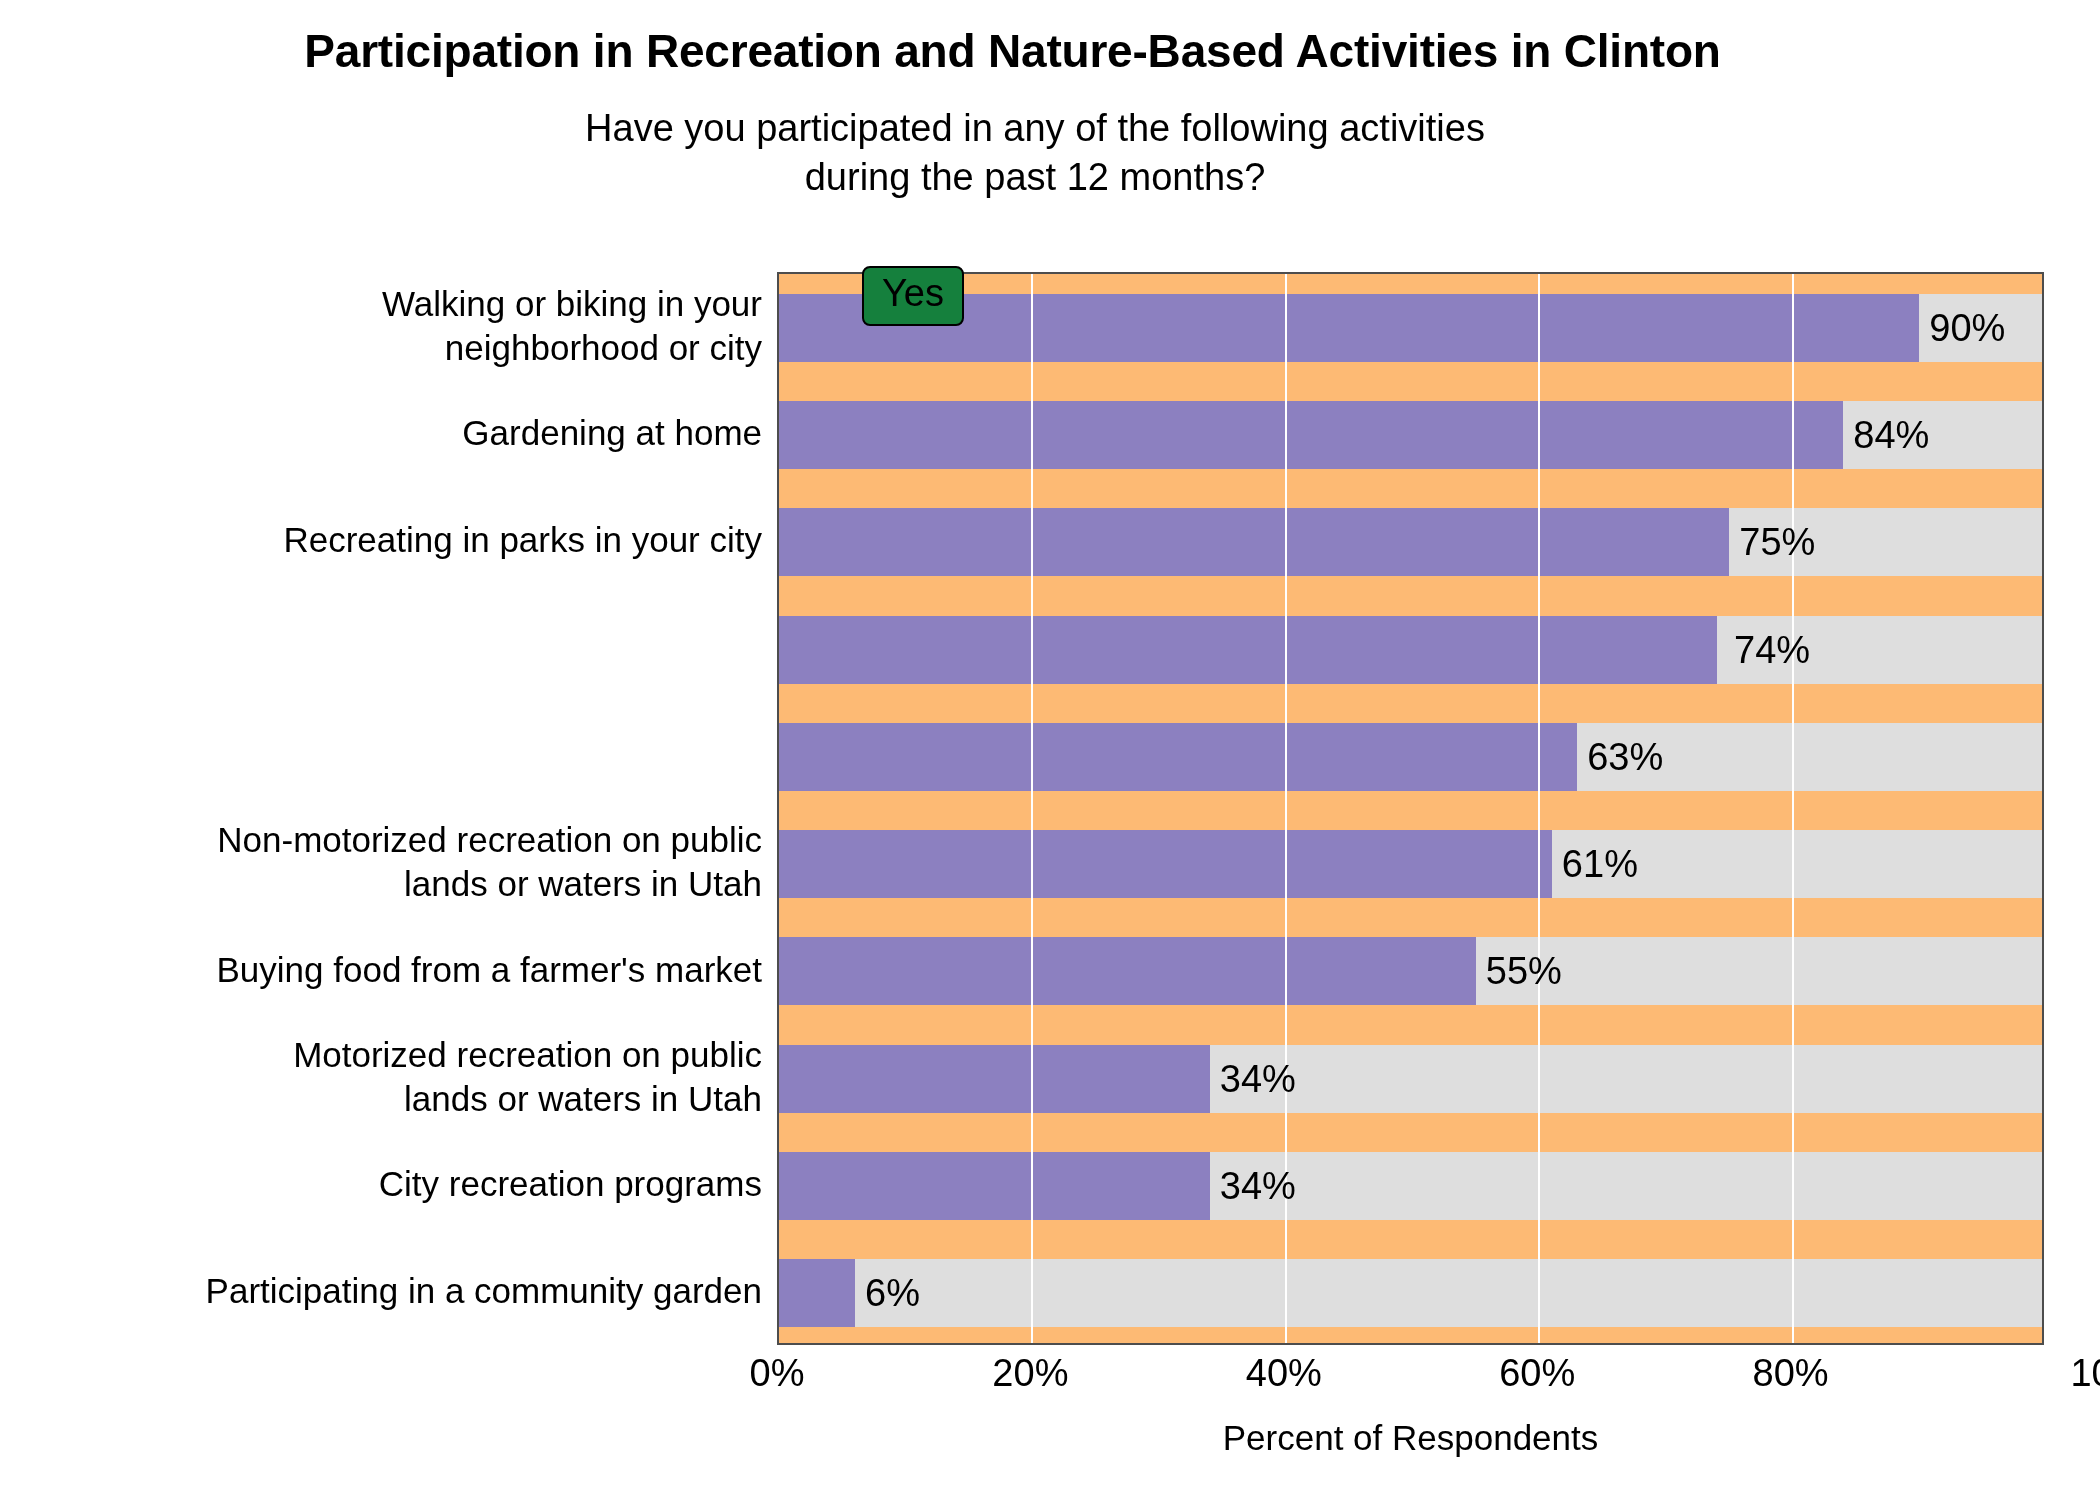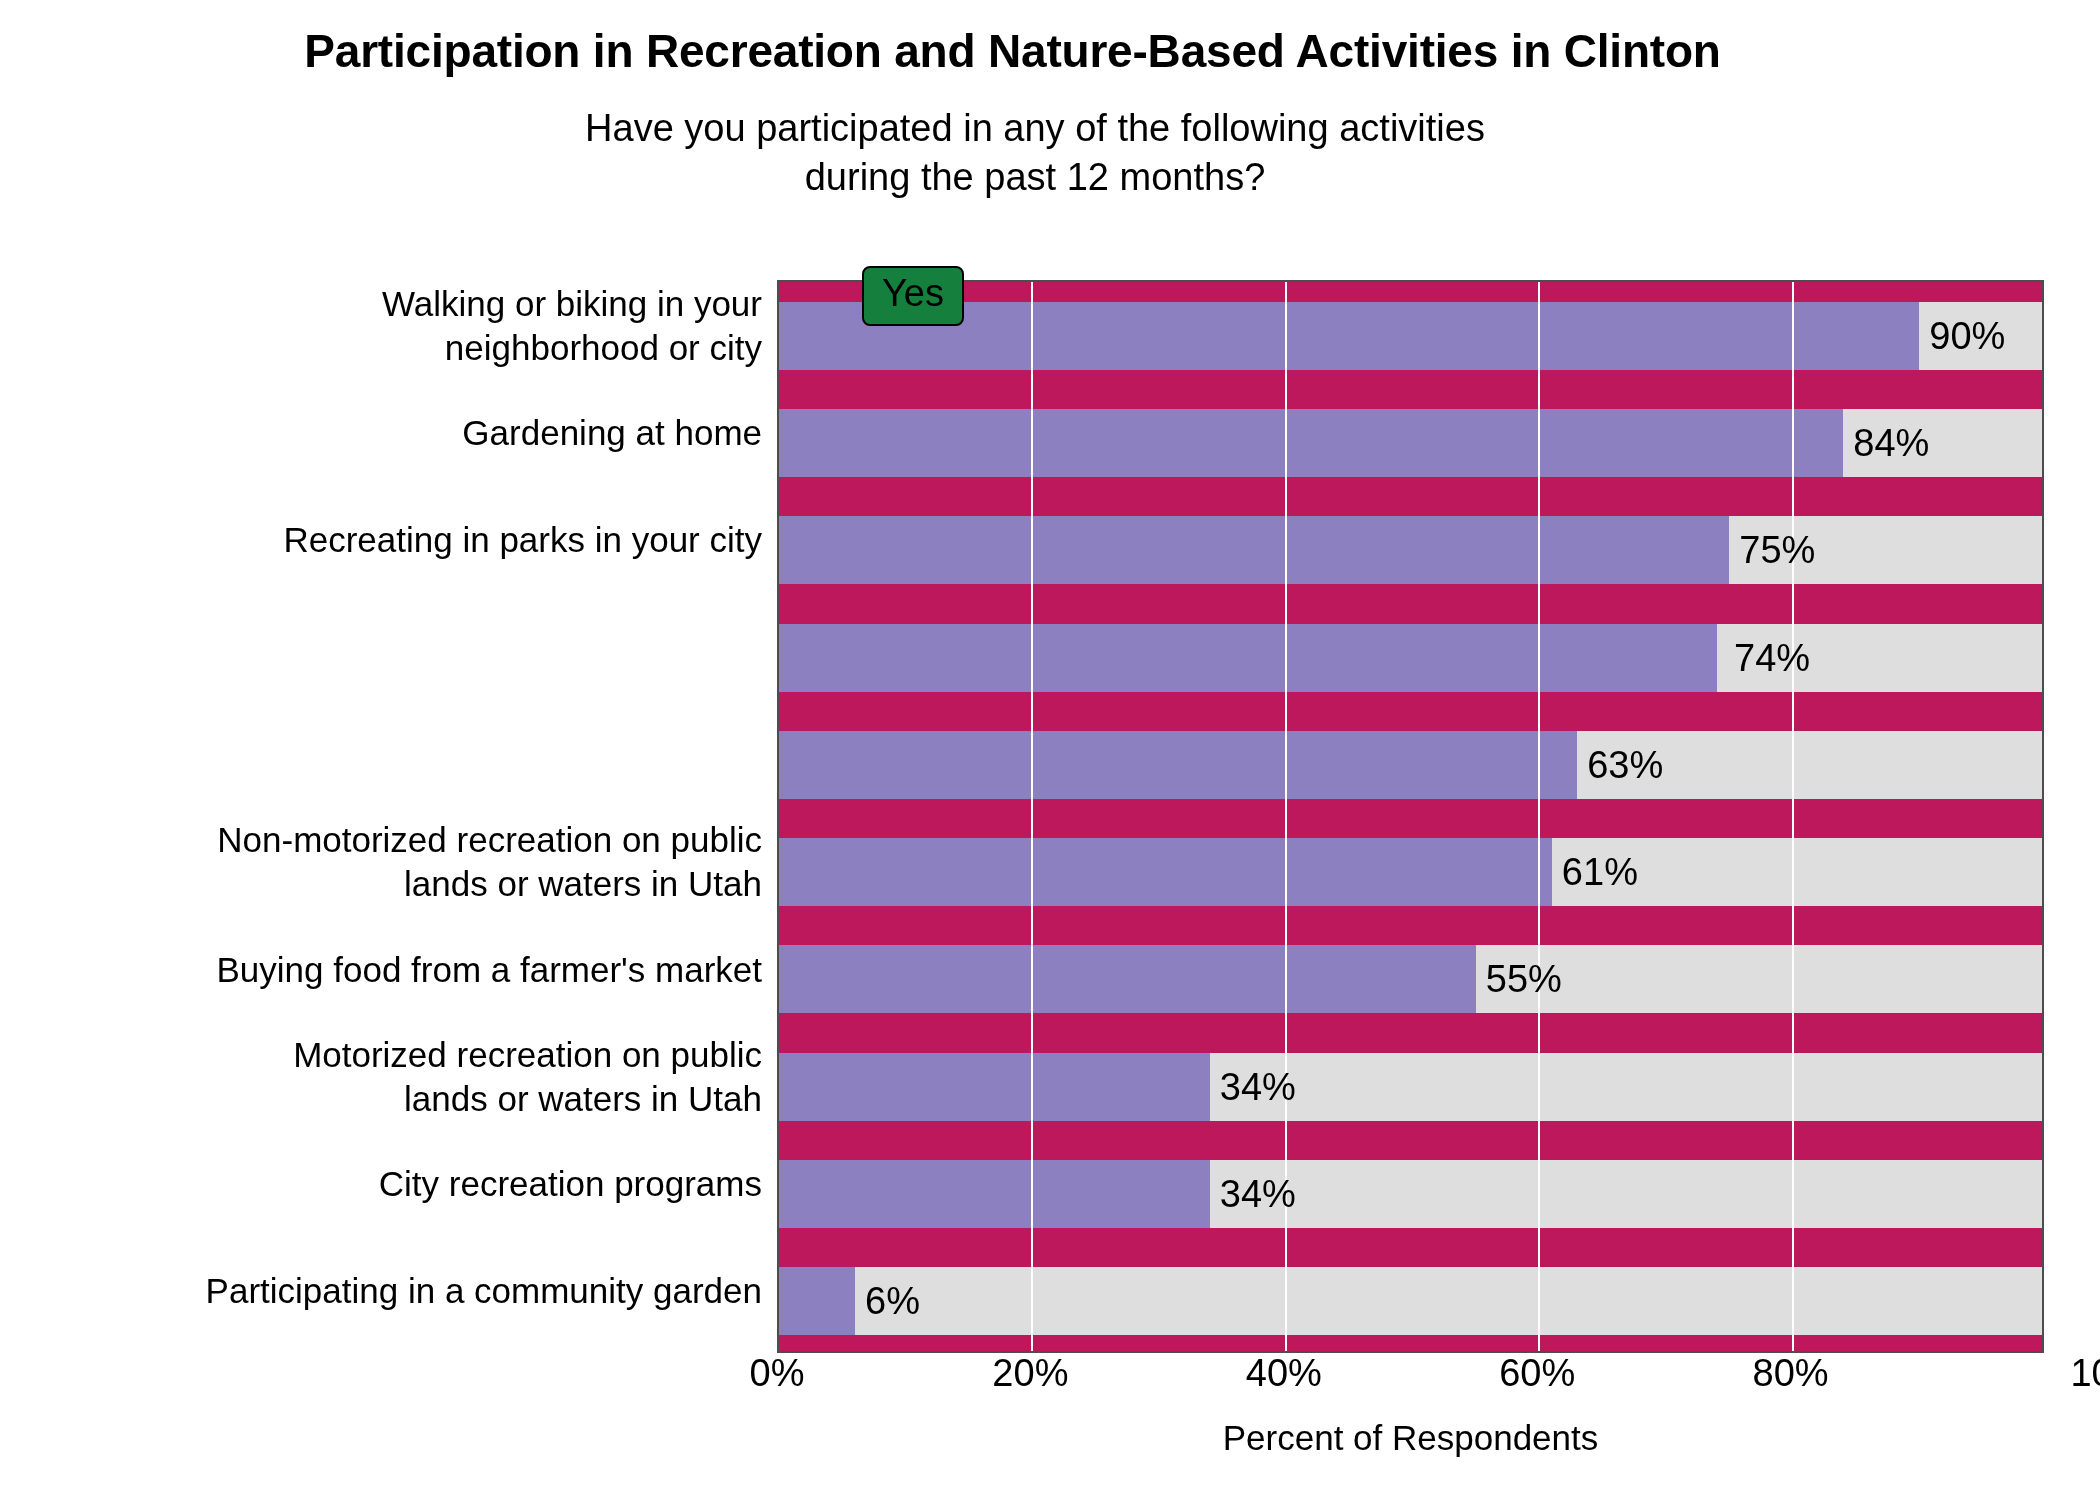--- a/index.html
+++ b/index.html
@@ -44,23 +44,22 @@
   }
 
   
   .plot {
     position: absolute;
     left: 777px;
     top: 272px;
     width: 1267px;
     height: 1073px;
     border: 2px solid #4d4d4d;
-    background: #be185d;
+    background: #fdba74;
     box-sizing: border-box;
-    margin-top: 8px;
   }
   .gridlines {
     position: absolute;
     inset: 0;
     pointer-events: none;
   }
   .gridline {
     position: absolute;
     top: 0;
     bottom: 0;

